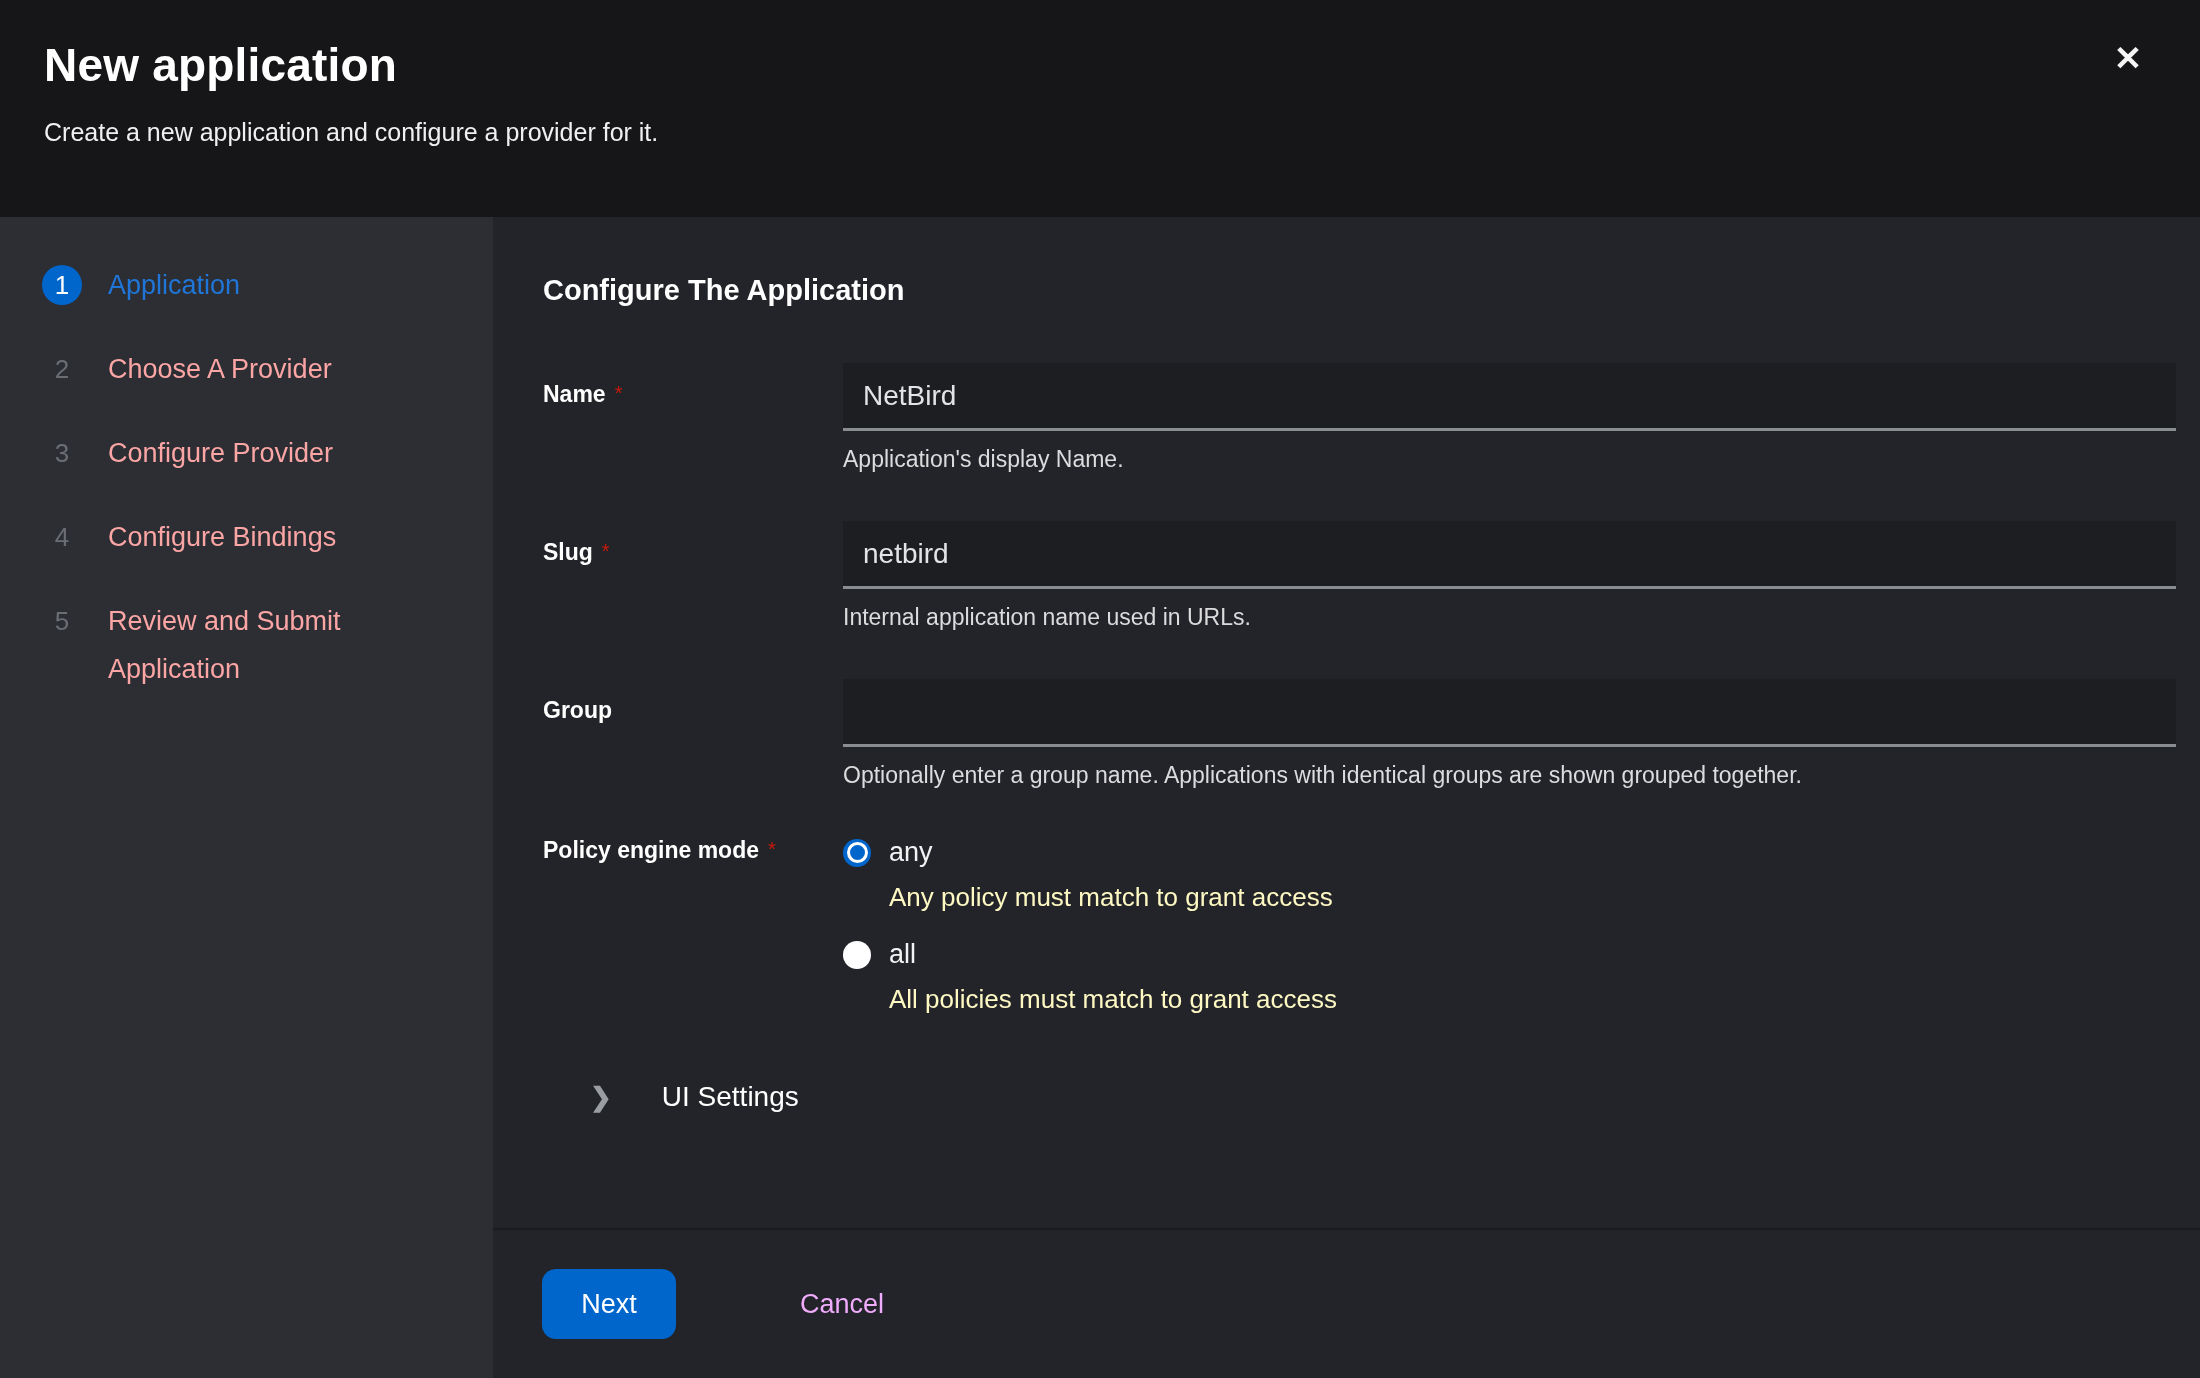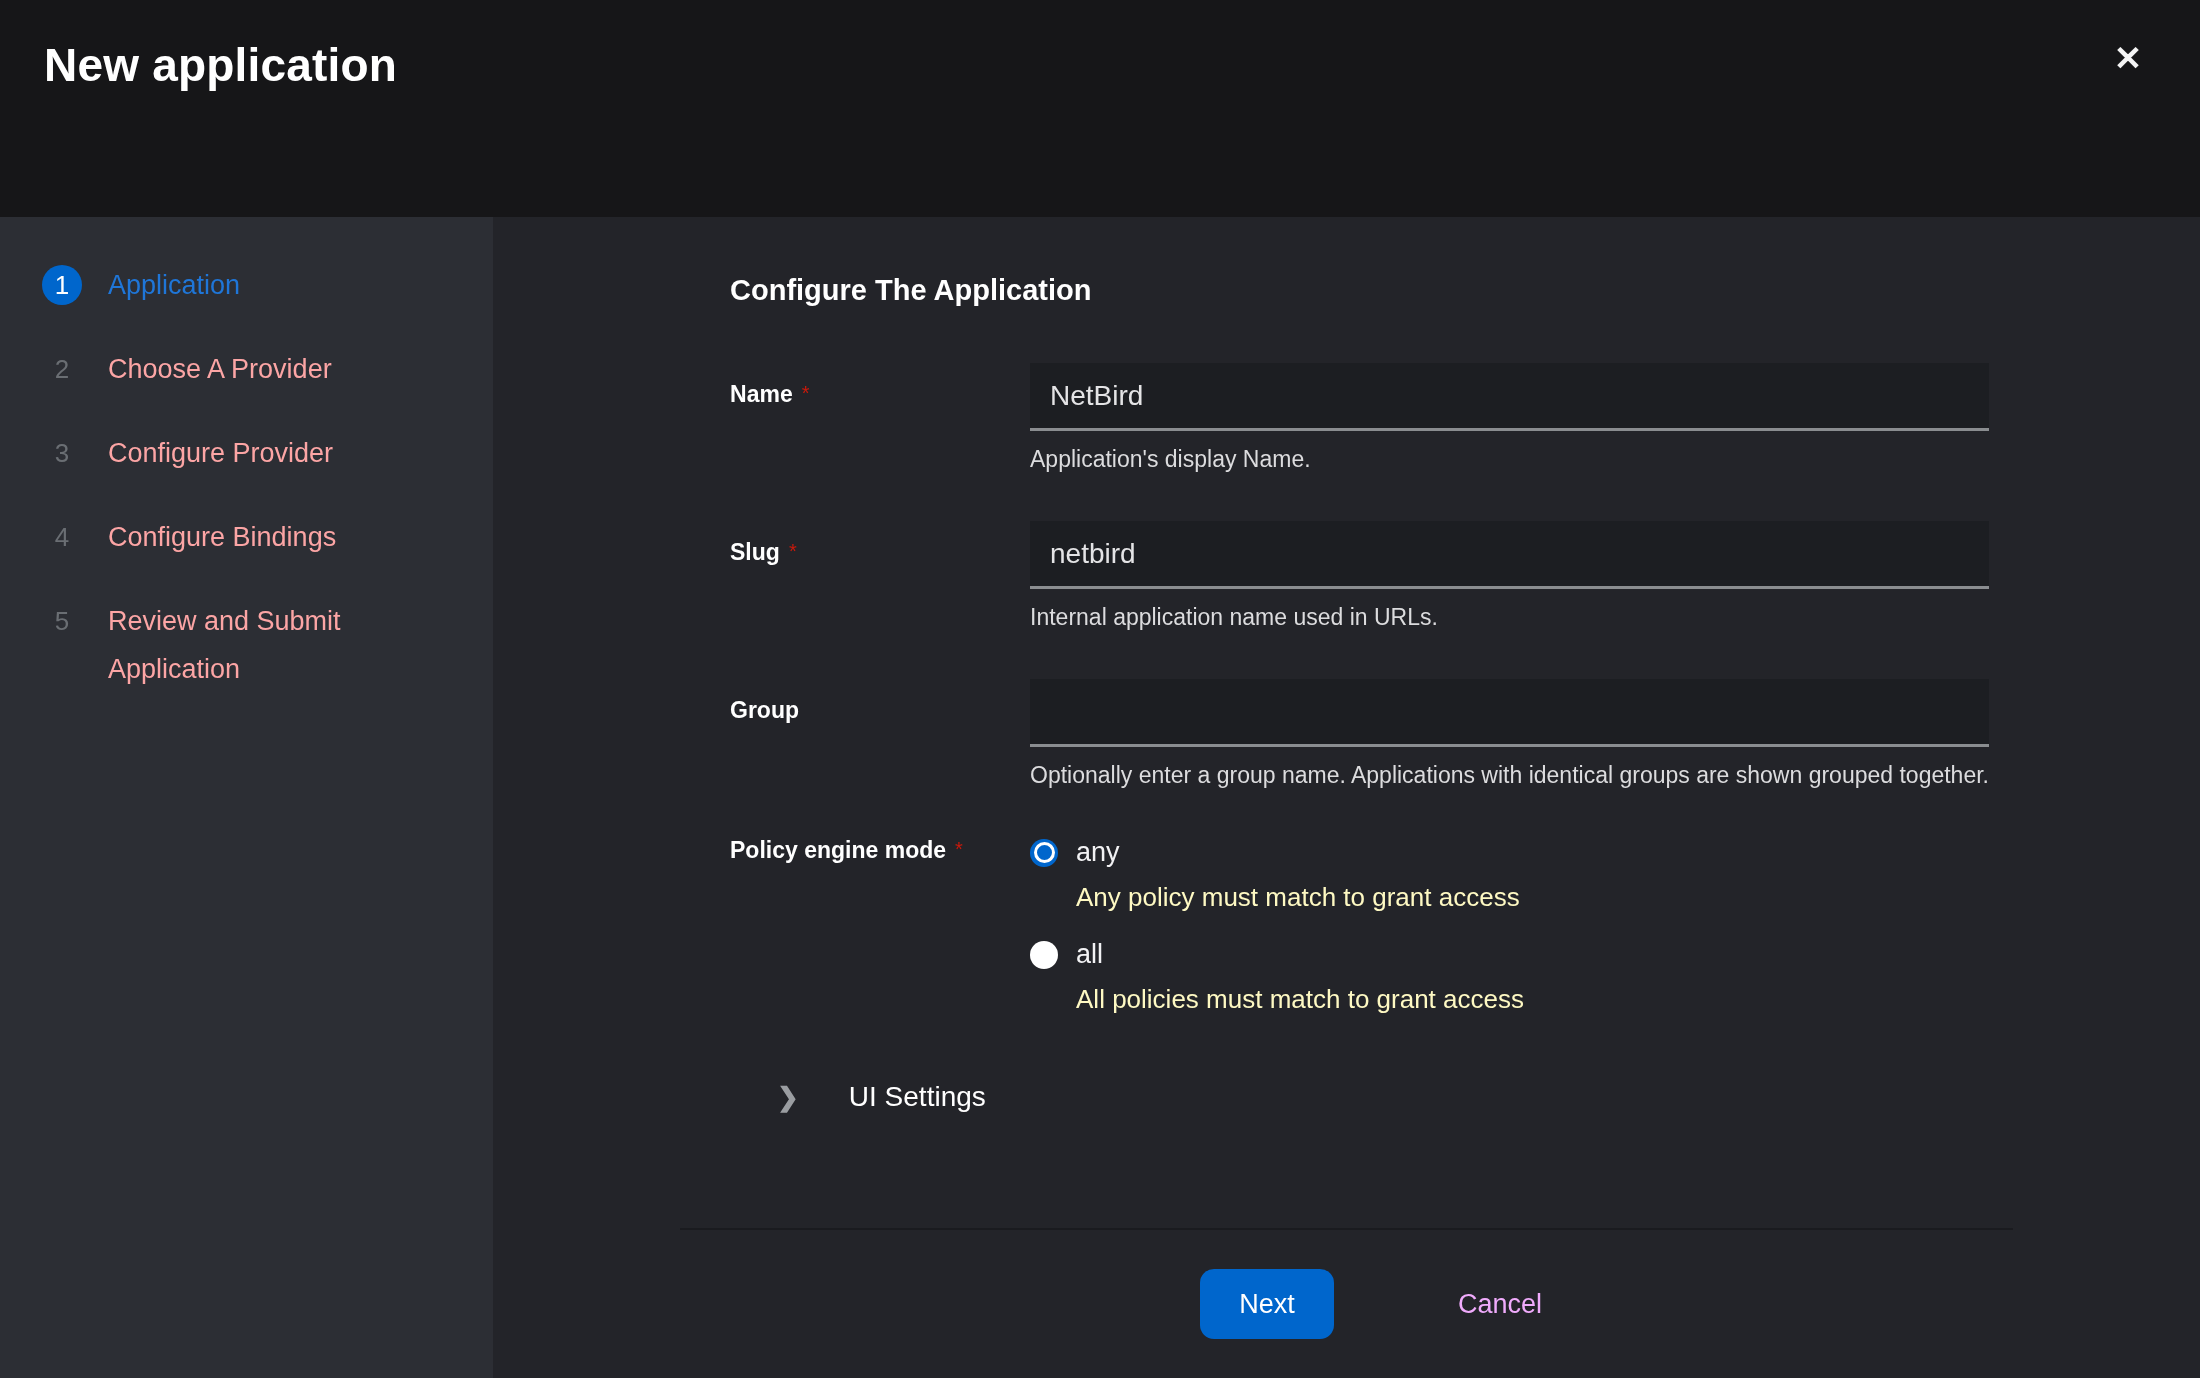--- a/index.html
+++ b/index.html
@@ -22,21 +22,21 @@
   .side { background:#2c2e34; padding:48px 20px 0 42px; }
   .step { display:flex; align-items:flex-start; margin-bottom:40px; min-height:40px; }
   .step-num { width:40px; height:40px; flex:0 0 40px; text-align:center;
     font-size:26px; color:#6a6e73; line-height:40px; }
   .step.active .step-num { background:#0066cc; border-radius:50%; color:#ffffff; }
   .step-label { margin-left:26px; font-size:27px; color:#fca5a5;
     line-height:48px; max-width:285px; margin-top:-4px; }
   .step.active .step-label { color:#1f76d8; }
 
   
-  .content { background:#232429; display:flex; flex-direction:column;align-items:center; }
+  .content { background:#232429; display:flex; flex-direction:column; }
   .content-main { height:1013px; padding:57px 24px 0 50px;
     border-bottom:2px solid #1a1b1f; }
   .form-heading { color:#ffffff; font-size:29px; font-weight:700; margin-bottom:56px; }
 
   .frow { display:grid; grid-template-columns:300px 1fr; margin-bottom:48px; }
   .flabel { padding-top:18px; color:#ffffff; font-size:23px; font-weight:700; }
   .req { color:#c9190b; font-size:20px; margin-left:9px; font-weight:400;
     vertical-align:2px; }
   .fctl { padding-right:0; }
   .txt { width:100%; height:68px; background:#1c1e22; border:none;
@@ -73,20 +73,21 @@
     text-decoration:none; cursor:pointer; background:none; border:none;
     font-family:"Liberation Sans", sans-serif; }
 </style>
 </head>
 <body>
 
 <div class="modal">
 
   <div class="hdr">
     <div class="hdr-title">New application</div>
+    <div class="hdr-sub">Create a new application and configure a provider for it.</div>
     <button class="hdr-close">✕</button>
   </div>
 
   <div class="side">
     <div class="step active">
       <span class="step-num">1</span>
       <span class="step-label">Application</span>
     </div>
     <div class="step">
       <span class="step-num">2</span>

